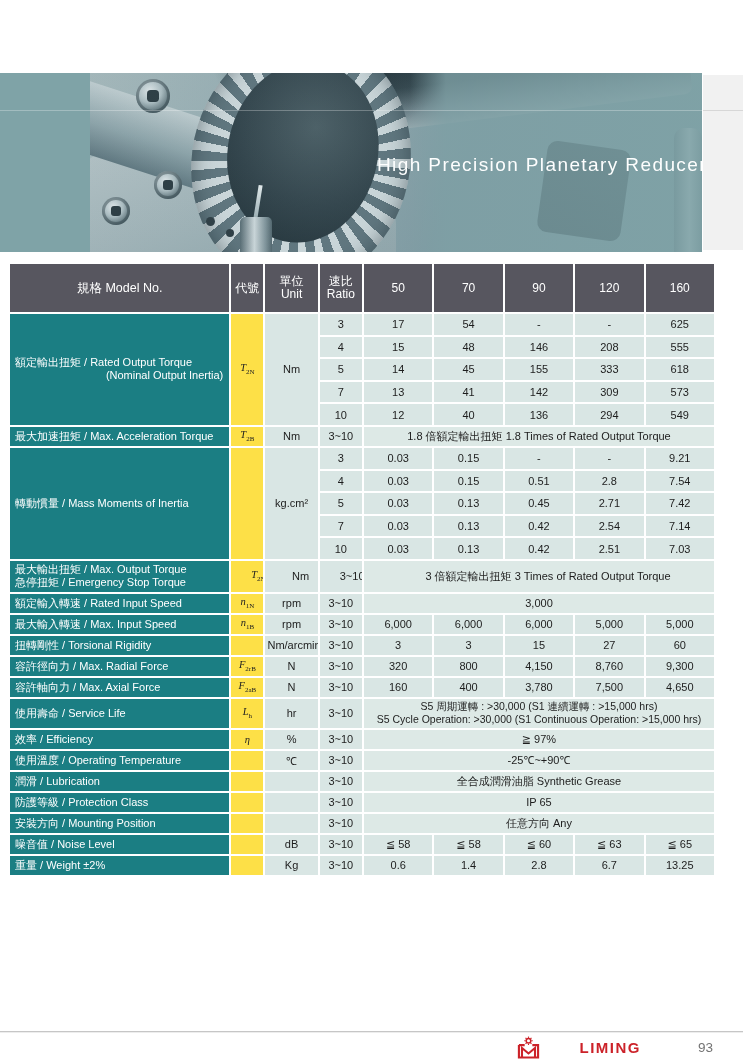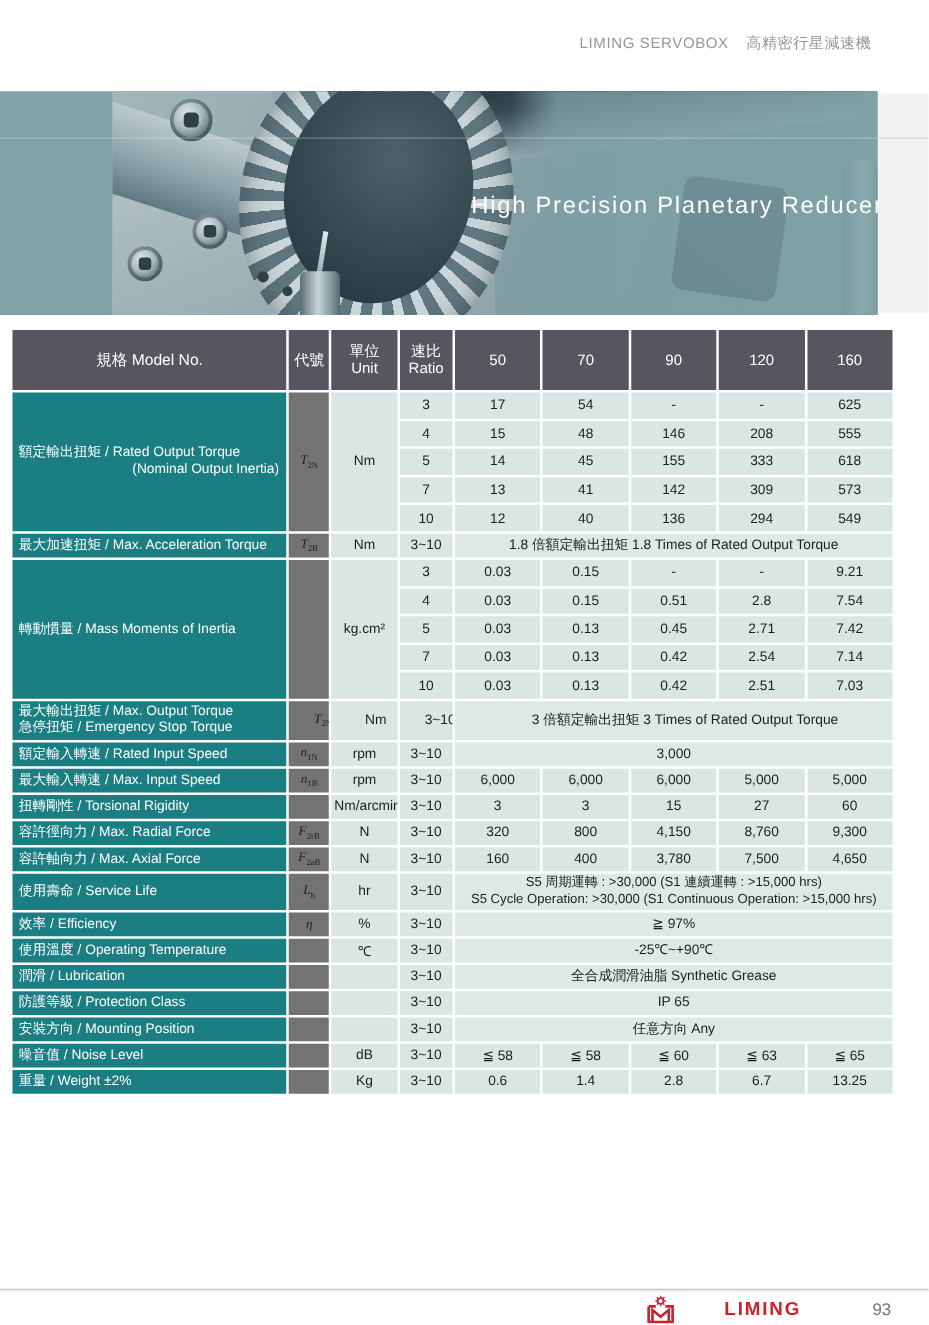--- a/index.html
+++ b/index.html
@@ -52,21 +52,21 @@
   .side-divider{position:absolute;left:0;top:35px;width:40px;height:1px;background:#d7d7d7;}
 
   
   table.spec{position:absolute;left:8px;top:262px;width:708px;border-collapse:separate;border-spacing:2px;table-layout:fixed;}
   .spec th,.spec td{padding:0 2px;font-weight:400;overflow:hidden;}
   .spec thead th{background:#57565f;color:#ffffff;font-size:12px;height:48px;text-align:center;line-height:13px;}
   .spec thead th.model{font-size:12.5px;}
   .spec .lbl{background:#1b7e83;color:#ffffff;font-size:11px;text-align:left;padding-left:5px;}
   .lbl-line{line-height:13px;}
   tr[data-row-id="rated-output-torque"] .lbl-line2{text-align:right;padding-right:4px;}
-  .spec .sym{background:#737373;text-align:center;font-family:"Liberation Serif",serif;font-style:italic;font-size:10.5px;color:#222;}
+  .spec .sym{background:#fde047;text-align:center;font-family:"Liberation Serif",serif;font-style:italic;font-size:10.5px;color:#222;}
   .spec .sym sub{font-size:7px;font-style:normal;}
   .spec .unit,.spec .ratio{background:#d9e6e4;text-align:center;font-size:11px;color:#1d1d1d;}
   .spec .val{background:#d9e6e4;text-align:center;font-size:11px;color:#1d1d1d;}
   .spec .val.span{background:#dde9e6;}
   .spec td{height:19px;}
   tr.group td{height:20.6px;}
   tr[data-row-id="max-output-torque"] td{height:31px;padding-left:20px;}
   tr[data-row-id="service-life"] td{height:29px;}
   tr[data-row-id="service-life"] .val.span{font-size:10.5px;}
   .val.span div{line-height:13px;}
@@ -75,23 +75,20 @@
   .footer-line{position:absolute;left:0;top:1031px;width:743px;height:1px;background:#c6c6c6;border-bottom:1px solid #ededed;}
   .footer{position:absolute;top:1036px;right:30px;display:flex;align-items:center;gap:33px;}
   .logo-text{color:#cc2229;font-size:15px;font-weight:700;letter-spacing:1.5px;margin-left:5px;}
   .page-num{color:#737373;font-size:13.5px;margin-left:24px;}
 </style>
 </head>
 <body>
 
 <div class="page">
 
-  <div class="top-header">
-    <span class="brand">LIMING SERVOBOX</span><span>高精密行星減速機</span>
-  </div>
 
   <div class="hero">
     <div class="hero-photo">
       <div class="ph-plate"></div>
       <div class="ph-cone"></div>
       <div class="ph-shaft"></div>
       <div class="ph-gear-shadow"></div>
       <div class="ph-gear"></div>
       <div class="screw s1"></div>
       <div class="screw s2"></div>

